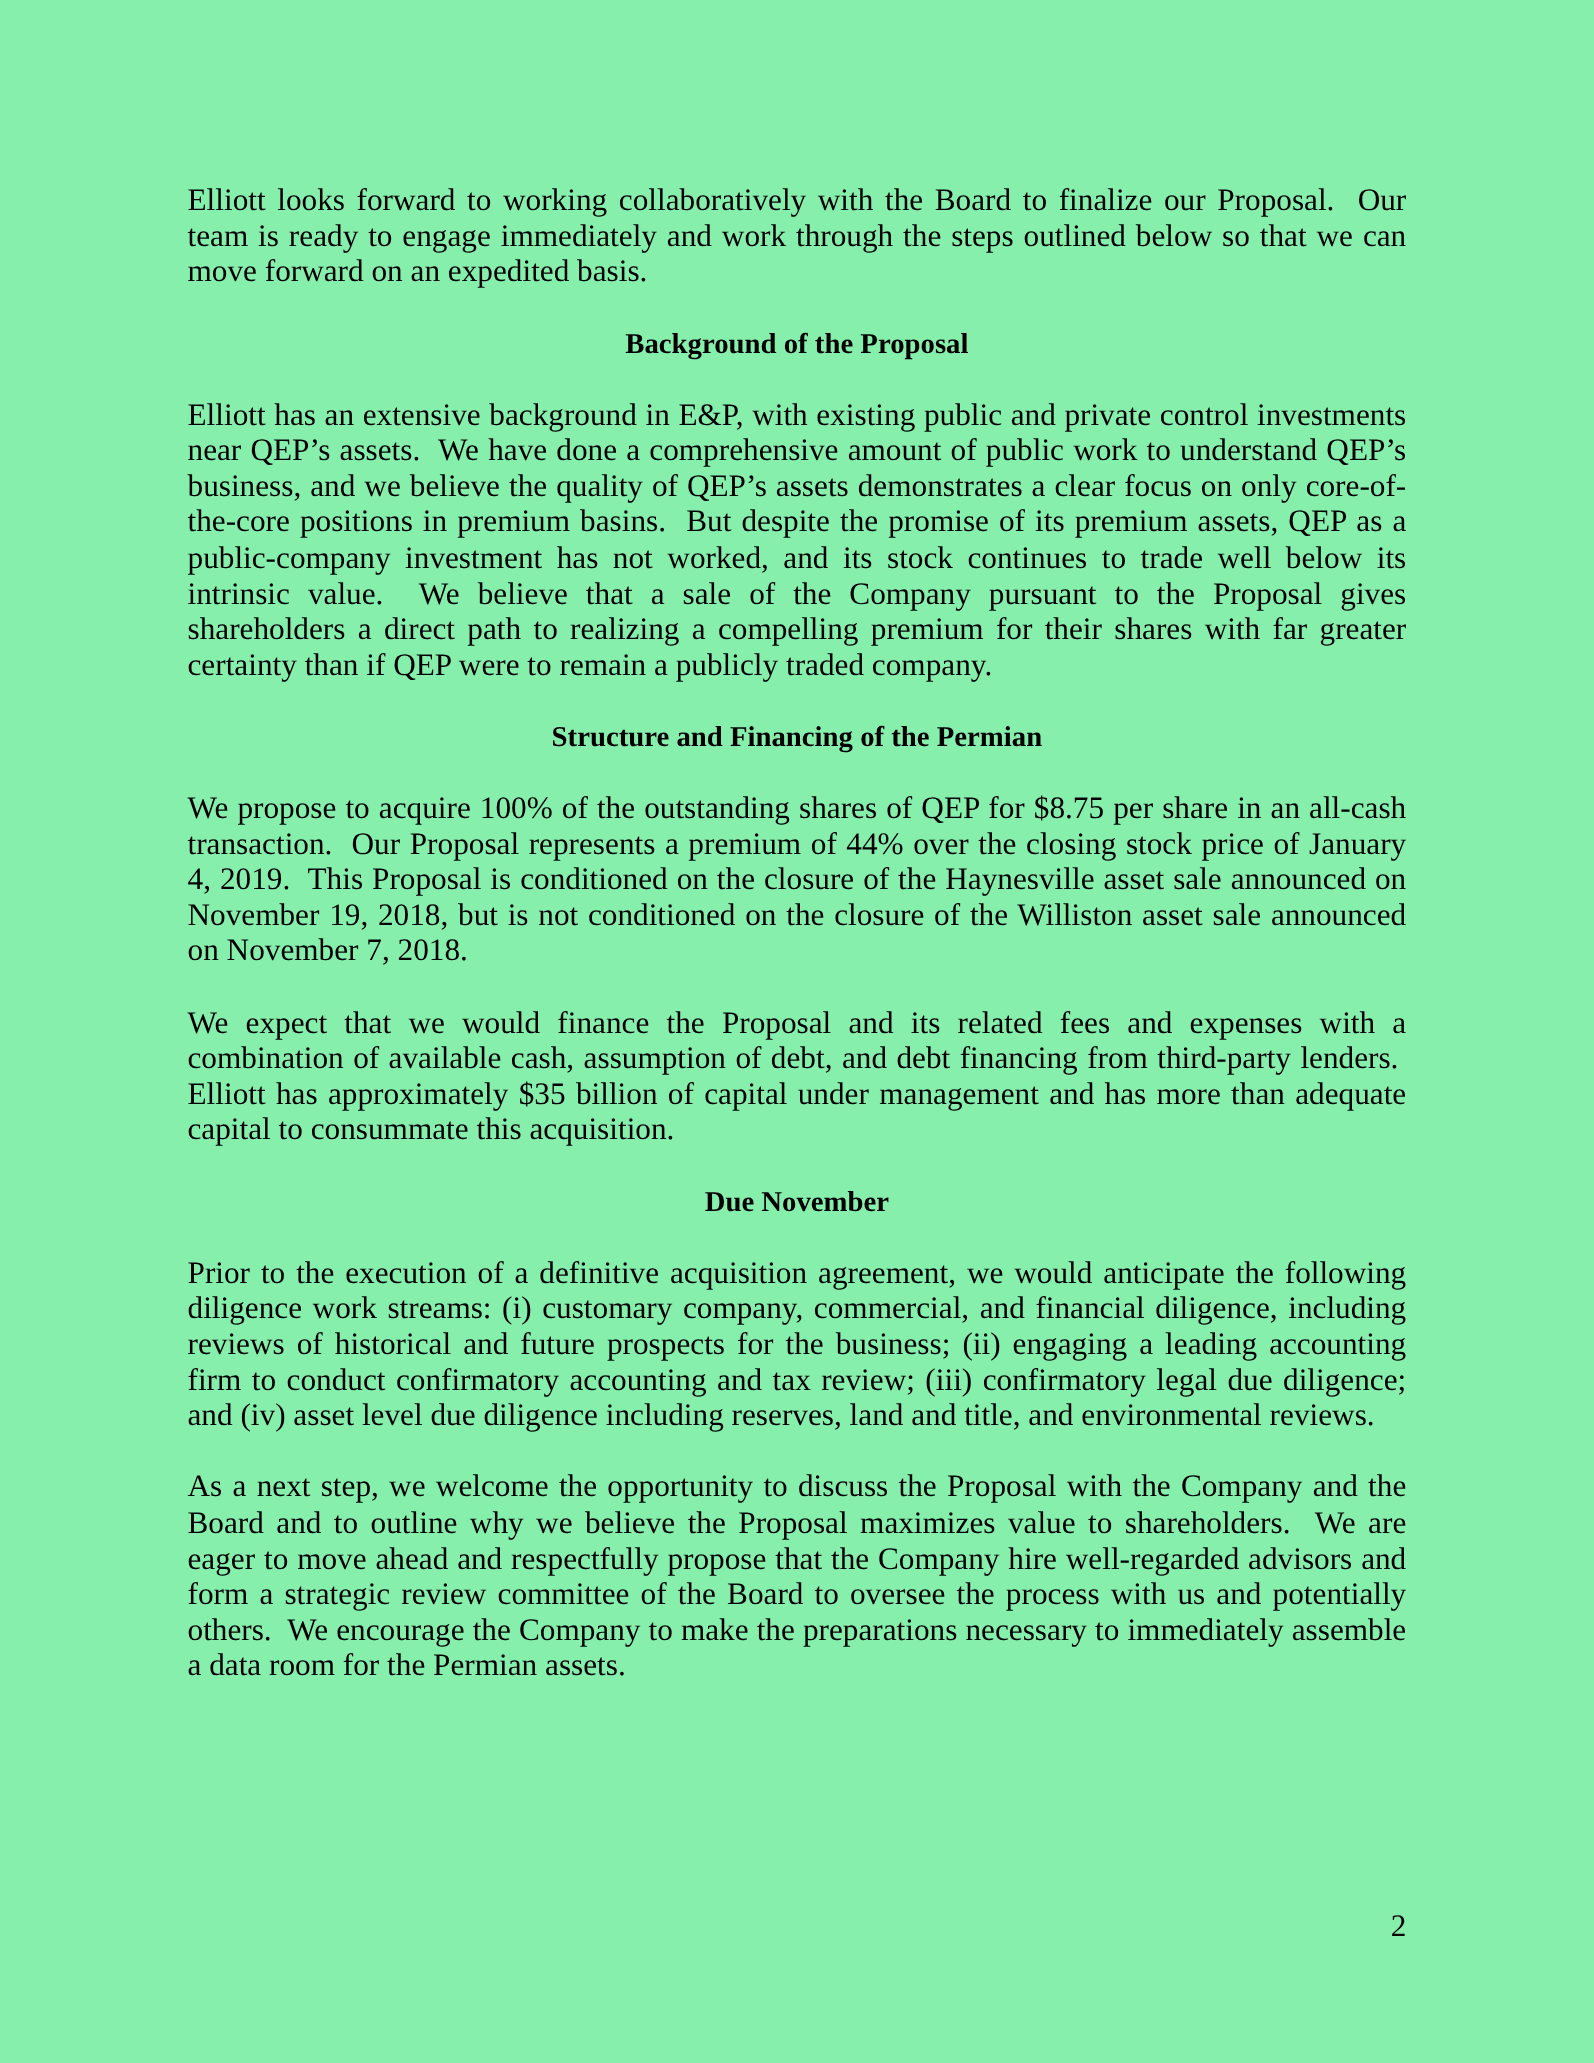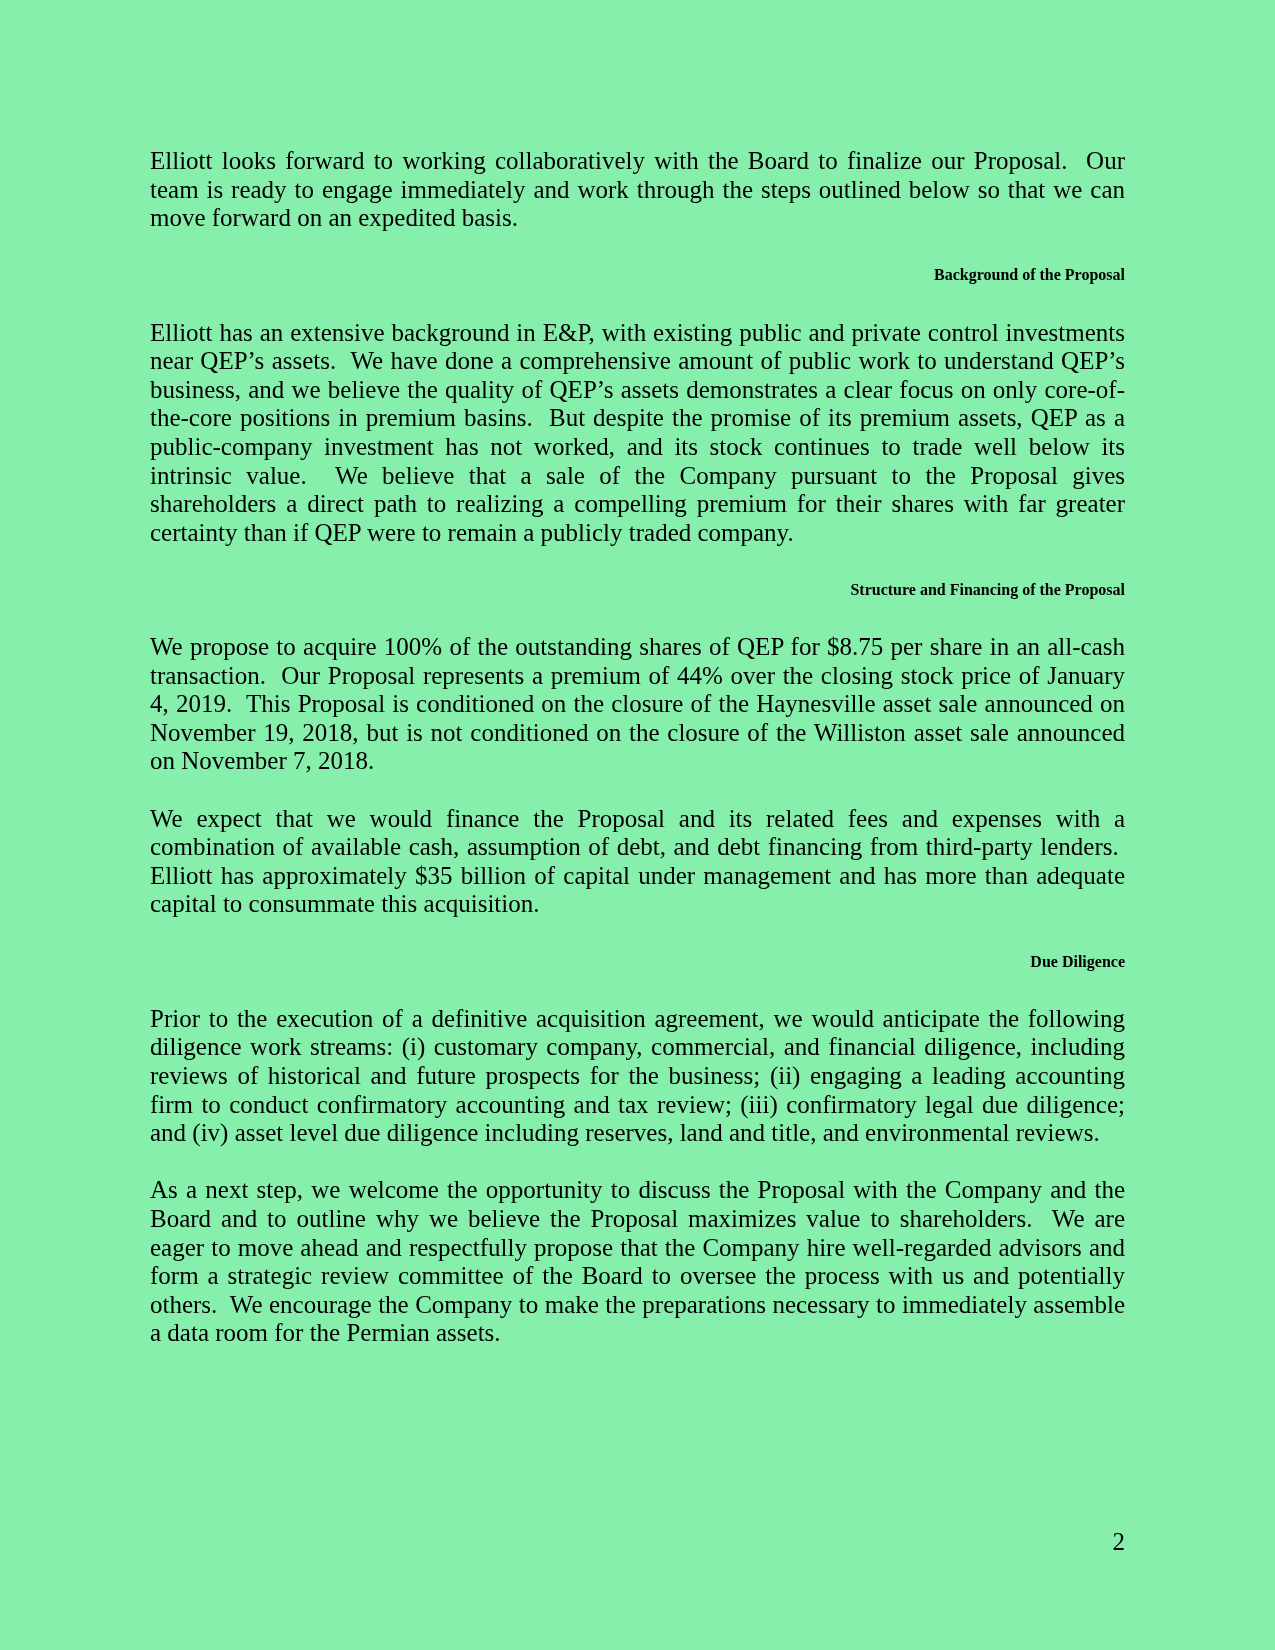--- a/index.html
+++ b/index.html
@@ -23,49 +23,49 @@
     left: 150px;
     top: 147px;
     width: 975px;
   }
   .para {
     margin: 0 0 28.6px 0;
     text-align: justify;
   }
   .heading {
     margin: 0 0 28.6px 0;
-    font-size: 16px;
+    font-size: 23px;
     line-height: 28.6px;
     font-weight: bold;
-    text-align: right;
+    text-align: center;
   }
   .page-number {
     position: absolute;
     top: 1528px;
     right: 150px;
     font-size: 25px;
     line-height: 28.6px;
   }
 </style>
 </head>
 <body>
 
 <div class="page">
   <div class="content">
 
     <p class="para">Elliott looks forward to working collaboratively with the Board to finalize our Proposal.&nbsp; Our team is ready to engage immediately and work through the steps outlined below so that we can move forward on an expedited basis.</p>
 
     <h2 class="heading">Background of the Proposal</h2>
     <p class="para">Elliott has an extensive background in E&amp;P, with existing public and private control investments near QEP’s assets.&nbsp; We have done a comprehensive amount of public work to understand QEP’s business, and we believe the quality of QEP’s assets demonstrates a clear focus on only core-of-the-core positions in premium basins.&nbsp; But despite the promise of its premium assets, QEP as a public-company investment has not worked, and its stock continues to trade well below its intrinsic value.&nbsp; We believe that a sale of the Company pursuant to the Proposal gives shareholders a direct path to realizing a compelling premium for their shares with far greater certainty than if QEP were to remain a publicly traded company.</p>
 
-    <h2 class="heading">Structure and Financing of the Proposal</h2>
+    <h2 class="heading">Structure and Financing of the Permian</h2>
     <p class="para">We propose to acquire 100% of the outstanding shares of QEP for $8.75 per share in an all-cash transaction.&nbsp; Our Proposal represents a premium of 44% over the closing stock price of January 4, 2019.&nbsp; This Proposal is conditioned on the closure of the Haynesville asset sale announced on November 19, 2018, but is not conditioned on the closure of the Williston asset sale announced on November 7, 2018.</p>
     <p class="para">We expect that we would finance the Proposal and its related fees and expenses with a combination of available cash, assumption of debt, and debt financing from third-party lenders.&nbsp; Elliott has approximately $35 billion of capital under management and has more than adequate capital to consummate this acquisition.</p>
 
-    <h2 class="heading">Due Diligence</h2>
+    <h2 class="heading">Due November</h2>
     <p class="para">Prior to the execution of a definitive acquisition agreement, we would anticipate the following diligence work streams: (i) customary company, commercial, and financial diligence, including reviews of historical and future prospects for the business; (ii) engaging a leading accounting firm to conduct confirmatory accounting and tax review; (iii) confirmatory legal due diligence; and (iv) asset level due diligence including reserves, land and title, and environmental reviews.</p>
 
     <p class="para">As a next step, we welcome the opportunity to discuss the Proposal with the Company and the Board and to outline why we believe the Proposal maximizes value to shareholders.&nbsp; We are eager to move ahead and respectfully propose that the Company hire well-regarded advisors and form a strategic review committee of the Board to oversee the process with us and potentially others.&nbsp; We encourage the Company to make the preparations necessary to immediately assemble a data room for the Permian assets.</p>
 
   </div>
 
   <div class="page-number">2</div>
 </div>
 
 </body></html>

